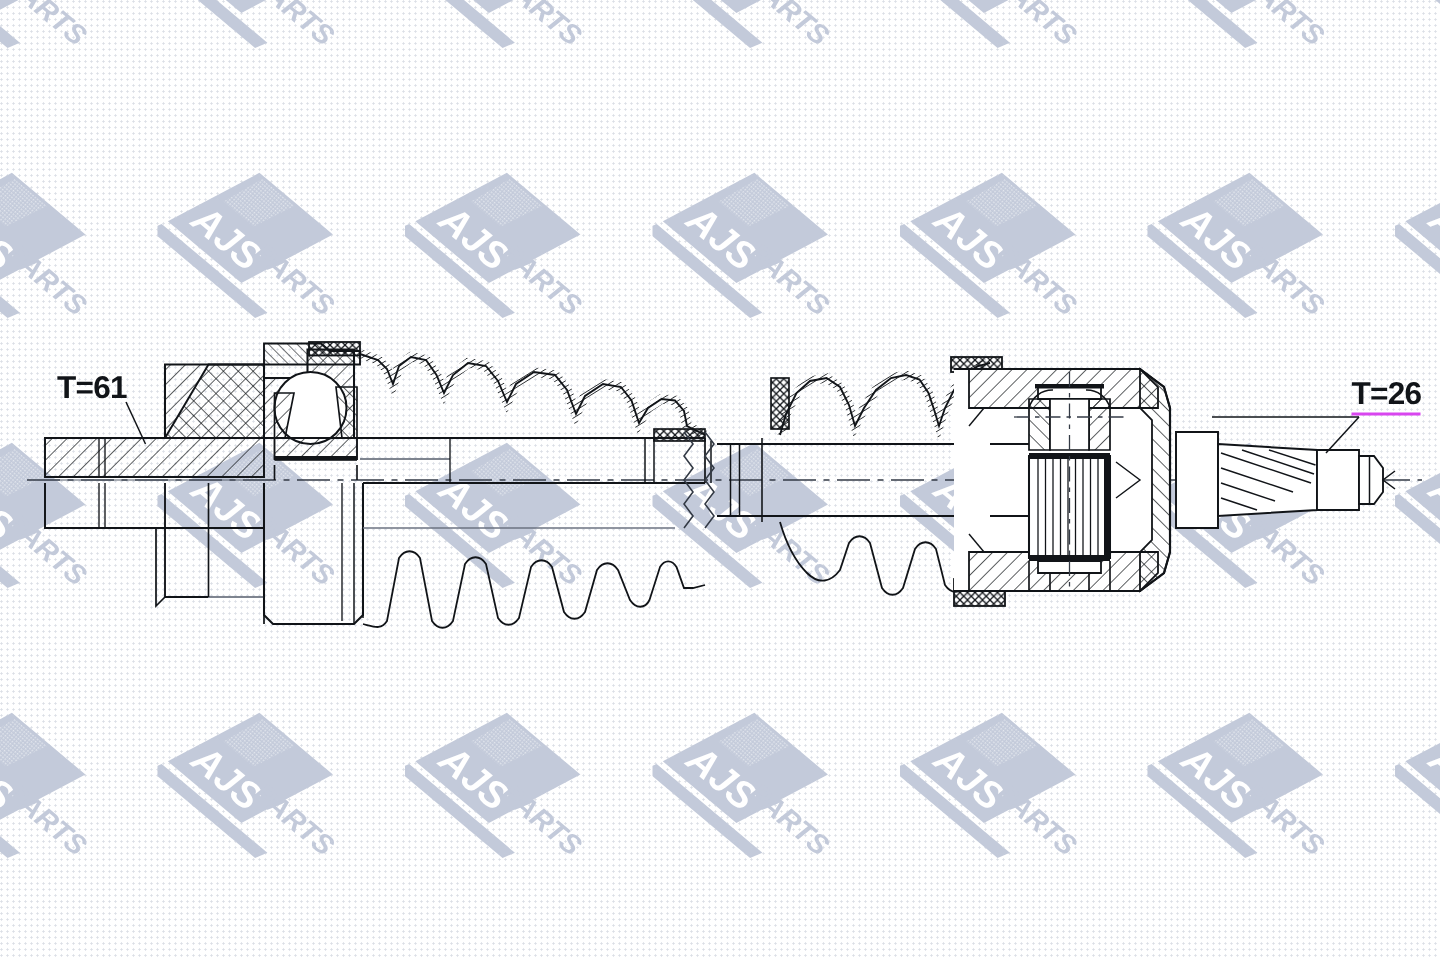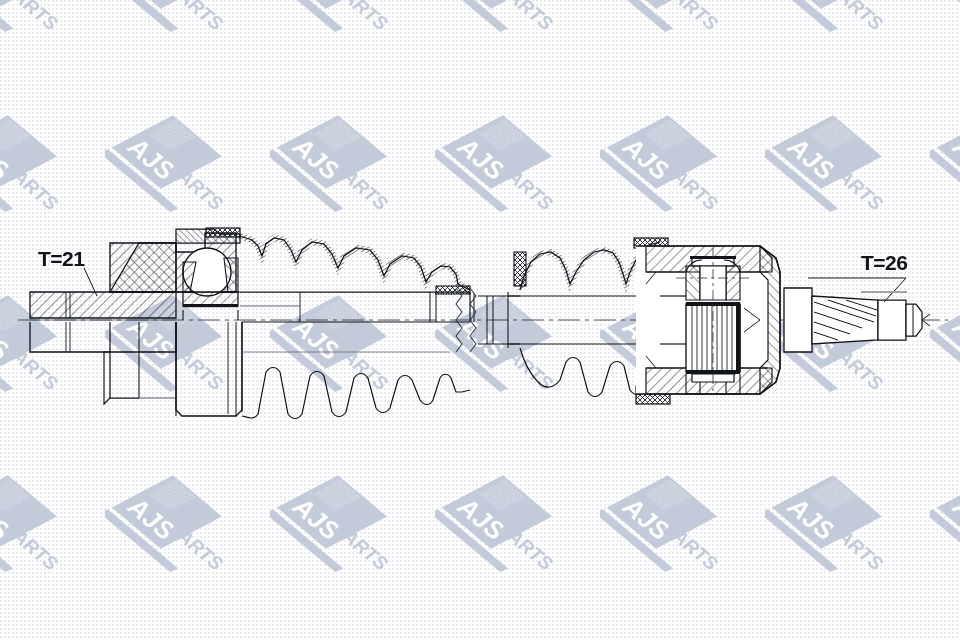--- a/index.html
+++ b/index.html
@@ -37,21 +37,21 @@
     position:absolute;
     font-family:"Liberation Sans", sans-serif;
     font-weight:700;
     font-size:21px;
     letter-spacing:-0.5px;
     color:#111418;
     white-space:nowrap;
     line-height:1;
   }
   #label-left{left:38px;top:248px;}
-  #label-right{left:861px;top:252px;border-bottom:2px solid #a3a3a3;padding-bottom:18px;}
+  #label-right{left:901px;top:252px;border-bottom:2px solid #d946ef;padding-bottom:2px;}
 </style>
 </head>
 <body>
 
 <div id="stage">
 
   <div class="paper"></div>
 
   <div class="wm-layer" id="wm-layer">
       <div class="wm" style="left: -60px; top: -88px;">
@@ -892,17 +892,17 @@
       <path d="M930 314 L922 320 L930 326" stroke-width="1.0" fill="none"></path>
 
       <path d="M84 268 L97 296" stroke-width="1.0" stroke="#111418"></path>
       <path d="M906 278 L884 302" stroke-width="1.0" stroke="#111418"></path>
       <path d="M808 278 L906 278" stroke-width="1.0" stroke="#111418"></path>
 
     </g>
   </svg>
   </div>
 
-  <div class="lbl" id="label-left">T=21</div>
+  <div class="lbl" id="label-left">T=61</div>
 
   <div class="lbl" id="label-right">T=26</div>
 
 </div>
 
 </body></html>

